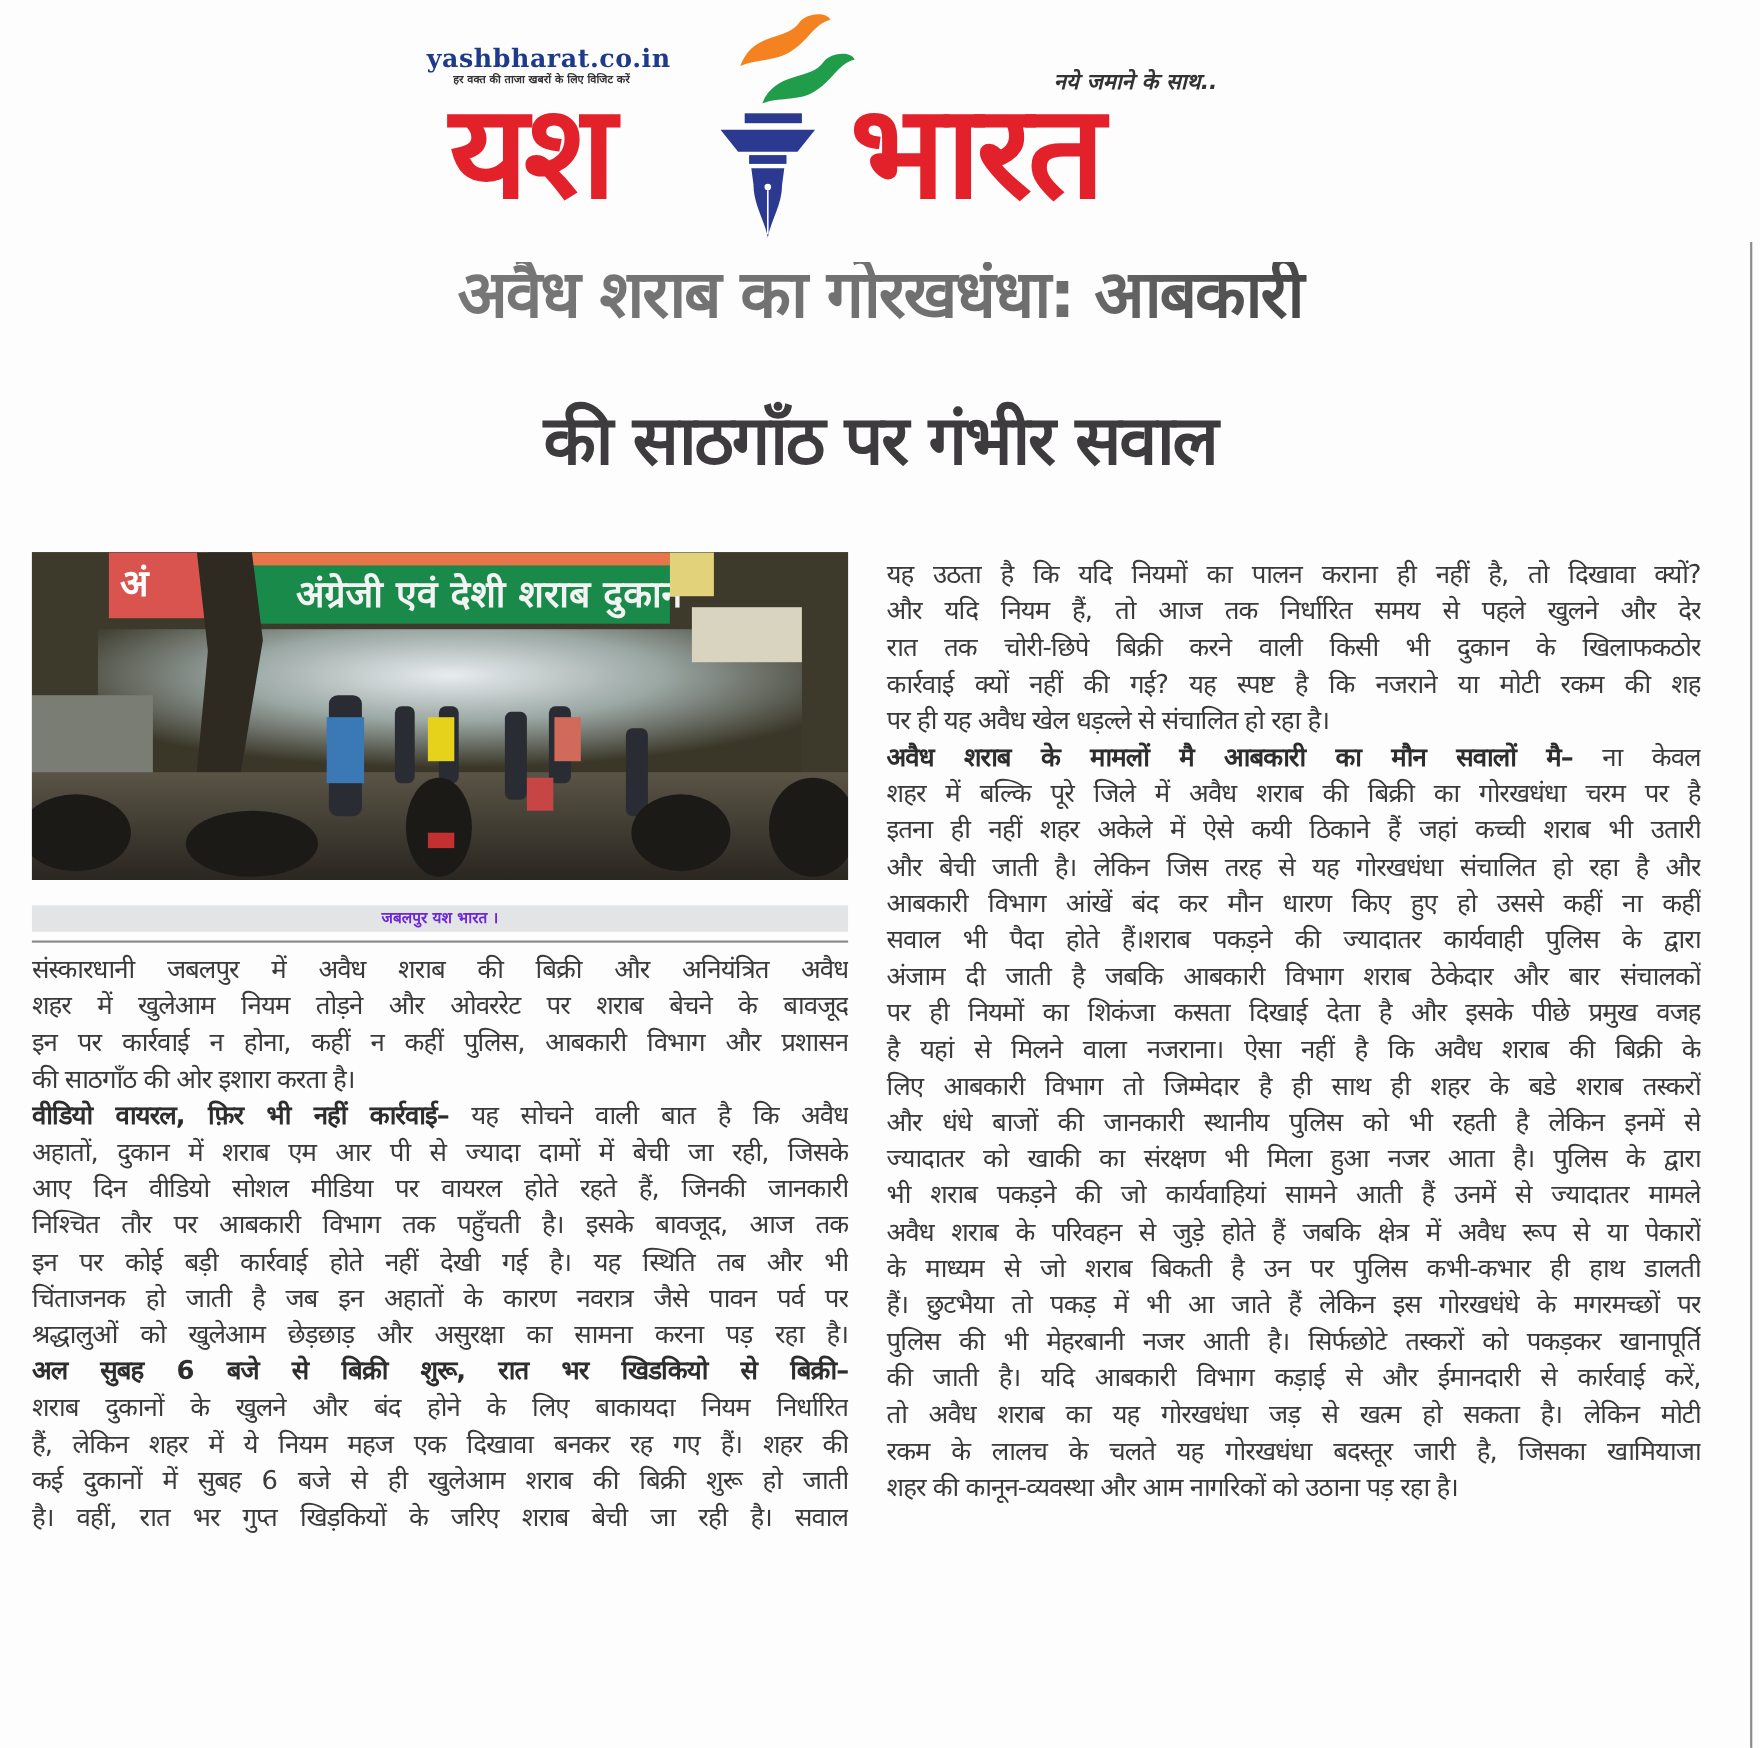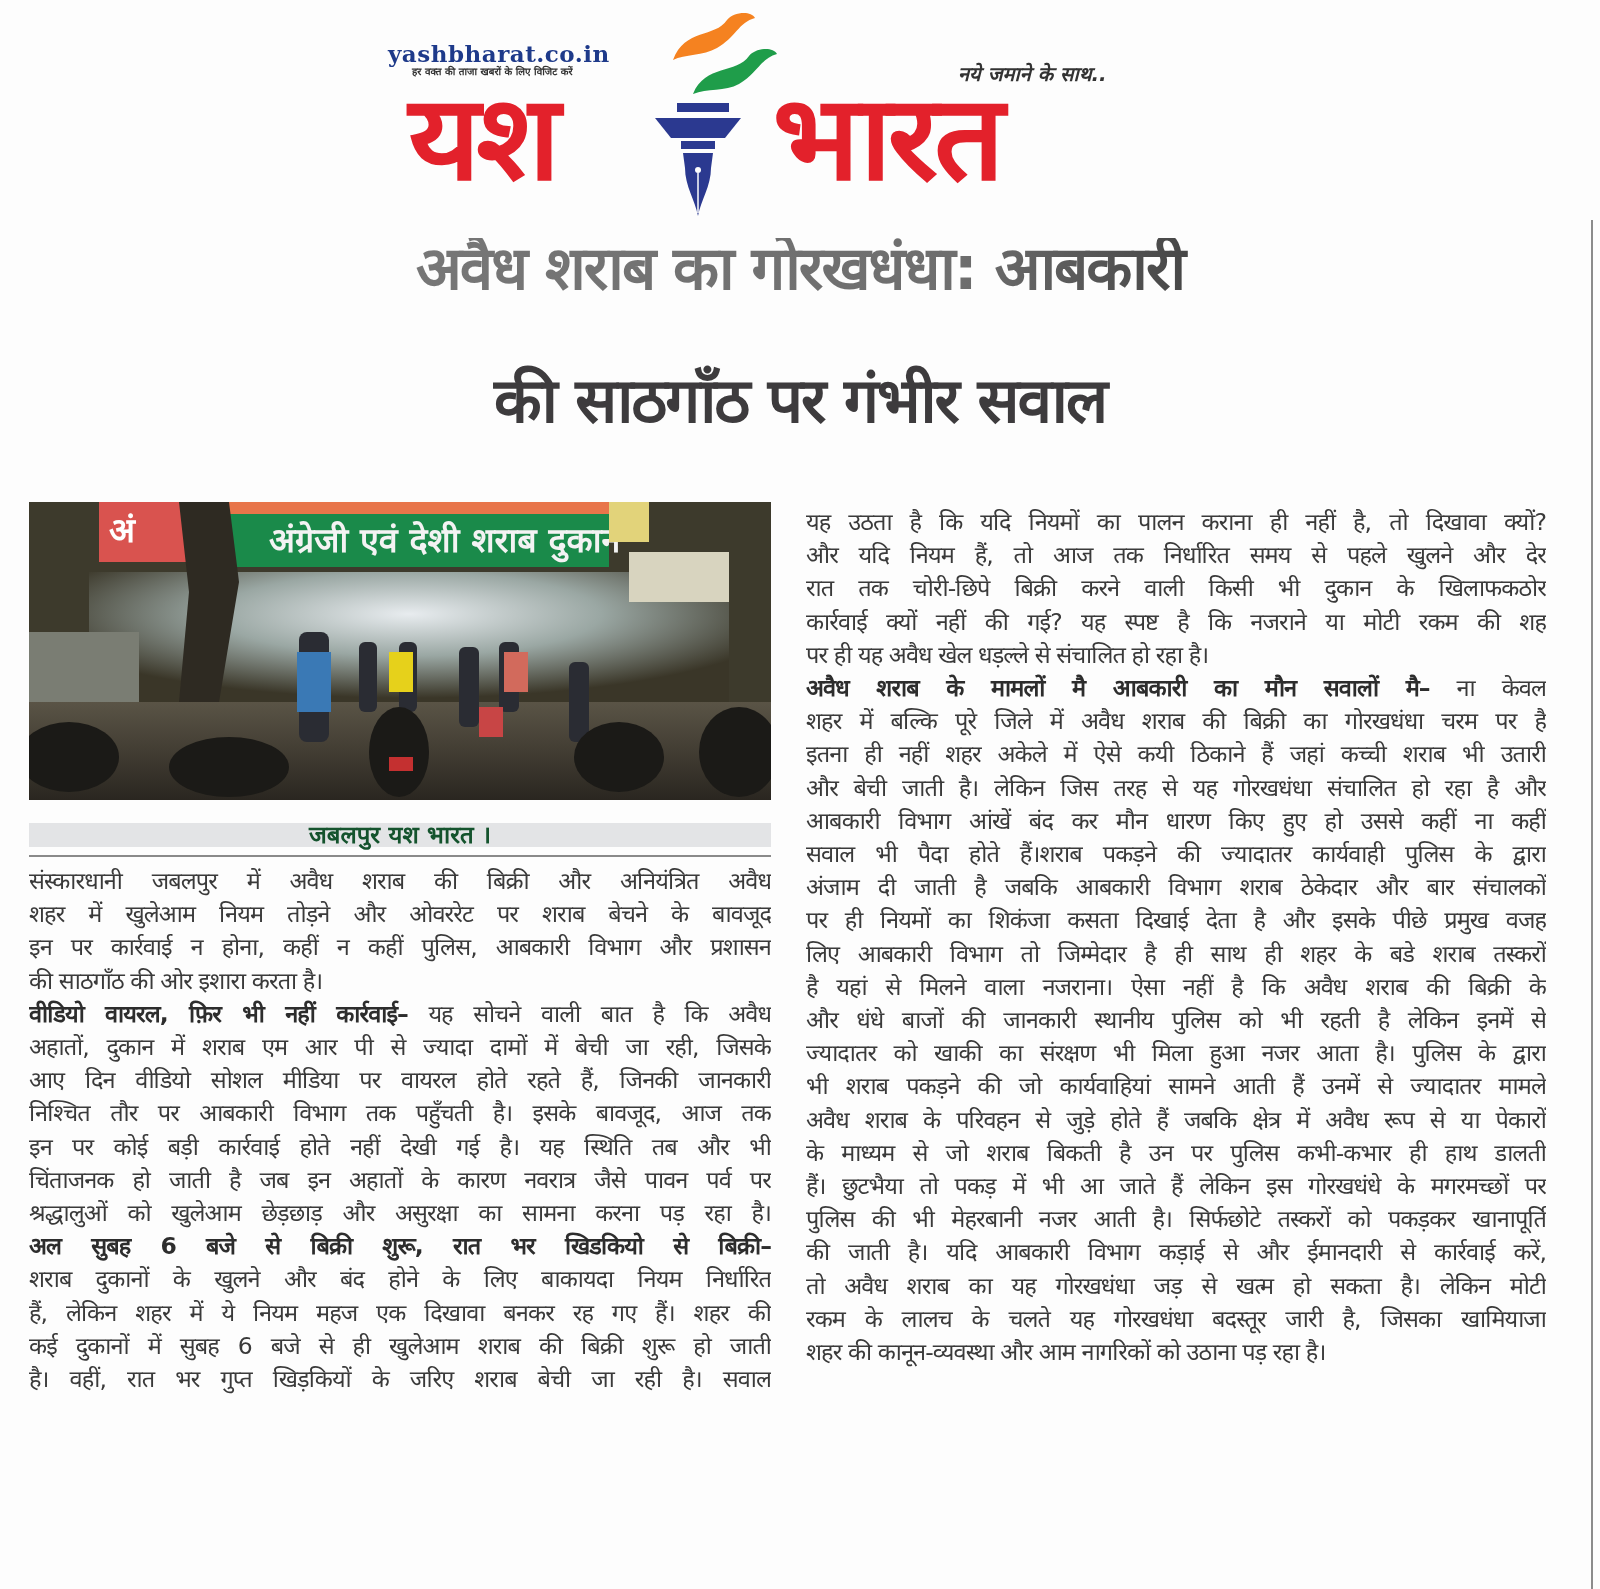--- a/index.html
+++ b/index.html
@@ -19,21 +19,21 @@
     
     .headline { position: absolute; left: 0; width: 1600px; text-align: center; font-family: "DejaVu Sans", sans-serif; font-weight: bold; line-height: 1; letter-spacing: -2px; }
     .headline-1 { top: 238px; font-size: 60px; background: linear-gradient(90deg, #7d7d7d 0%, #6e6e6e 60%, #444 75%, #3b3b3b 100%); -webkit-background-clip: text; background-clip: text; color: transparent; }
     .headline-2 { top: 370px; font-size: 62px; color: #3d3b3d; }
 
     .page-rule { position: absolute; left: 1591px; top: 220px; width: 2px; height: 1369px; background: #8c8c8c; }
 
     
     .photo { position: absolute; left: 29px; top: 502px; width: 742px; height: 298px; overflow: hidden; background: #2a2820; }
     .photo svg { display: block; }
-    .caption-bar { position: absolute; left: 29px; top: 823px; width: 742px; height: 24px; background: #e3e4e6; text-align: center; font-weight: bold; font-size: 24px; line-height: 24px; color: #14532d; }
+    .caption-bar { position: absolute; left: 29px; top: 823px; width: 742px; height: 24px; background: #e3e4e6; text-align: center; font-weight: bold; font-size: 14px; line-height: 24px; color: #6d28d9; }
     .caption-rule { position: absolute; left: 29px; top: 855px; width: 742px; height: 2px; background: #8a8a8a; }
 
     
     .col { position: absolute; font-family: "DejaVu Sans", sans-serif; font-size: 23.5px; line-height: 33.2px; color: #3a3a3a; text-align: justify; text-align-last: justify; }
     .col-left { left: 29px; top: 865px; width: 742px; }
     .col-right { left: 806px; top: 506px; width: 740px; }
     .col p { display: block; white-space: nowrap; overflow: hidden; letter-spacing: -0.9px; }
     .col p.last { text-align-last: left; }
     .col b { color: #2d2d2d; }
   </style>
@@ -140,22 +140,22 @@
   <p><span>कार्रवाई क्यों नहीं की गई? यह स्पष्ट है कि नजराने या मोटी रकम की शह</span></p>
   <p class="last"><span>पर ही यह अवैध खेल धड़ल्ले से संचालित हो रहा है।</span></p>
   <p><b>अवैध शराब के मामलों मै आबकारी का मौन सवालों मै–</b><span> ना केवल</span></p>
   <p><span>शहर में बल्कि पूरे जिले में अवैध शराब की बिक्री का गोरखधंधा चरम पर है</span></p>
   <p><span>इतना ही नहीं शहर अकेले में ऐसे कयी ठिकाने हैं जहां कच्ची शराब भी उतारी</span></p>
   <p><span>और बेची जाती है। लेकिन जिस तरह से यह गोरखधंधा संचालित हो रहा है और</span></p>
   <p><span>आबकारी विभाग आंखें बंद कर मौन धारण किए हुए हो उससे कहीं ना कहीं</span></p>
   <p><span>सवाल भी पैदा होते हैं।शराब पकड़ने की ज्यादातर कार्यवाही पुलिस के द्वारा</span></p>
   <p><span>अंजाम दी जाती है जबकि आबकारी विभाग शराब ठेकेदार और बार संचालकों</span></p>
   <p><span>पर ही नियमों का शिकंजा कसता दिखाई देता है और इसके पीछे प्रमुख वजह</span></p>
+  <p><span>है यहां से मिलने वाला नजराना। ऐसा नहीं है कि अवैध शराब की बिक्री के</span></p>
   <p><span>लिए आबकारी विभाग तो जिम्मेदार है ही साथ ही शहर के बडे शराब तस्करों</span></p>
-  <p><span>है यहां से मिलने वाला नजराना। ऐसा नहीं है कि अवैध शराब की बिक्री के</span></p>
   <p><span>और धंधे बाजों की जानकारी स्थानीय पुलिस को भी रहती है लेकिन इनमें से</span></p>
   <p><span>ज्यादातर को खाकी का संरक्षण भी मिला हुआ नजर आता है। पुलिस के द्वारा</span></p>
   <p><span>भी शराब पकड़ने की जो कार्यवाहियां सामने आती हैं उनमें से ज्यादातर मामले</span></p>
   <p><span>अवैध शराब के परिवहन से जुड़े होते हैं जबकि क्षेत्र में अवैध रूप से या  पेकारों</span></p>
   <p><span>के माध्यम से जो शराब बिकती है उन पर पुलिस कभी-कभार ही हाथ डालती</span></p>
   <p><span>हैं। छुटभैया तो पकड़ में भी आ जाते हैं लेकिन इस गोरखधंधे के मगरमच्छों पर</span></p>
   <p><span>पुलिस की भी मेहरबानी नजर आती है। सिर्फछोटे तस्करों को पकड़कर खानापूर्ति</span></p>
   <p><span>की जाती है। यदि आबकारी विभाग कड़ाई से और ईमानदारी से कार्रवाई करें,</span></p>
   <p><span>तो अवैध शराब का यह गोरखधंधा जड़ से खत्म हो सकता है। लेकिन मोटी</span></p>
   <p><span>रकम के लालच के चलते यह गोरखधंधा बदस्तूर जारी है, जिसका खामियाजा</span></p>

